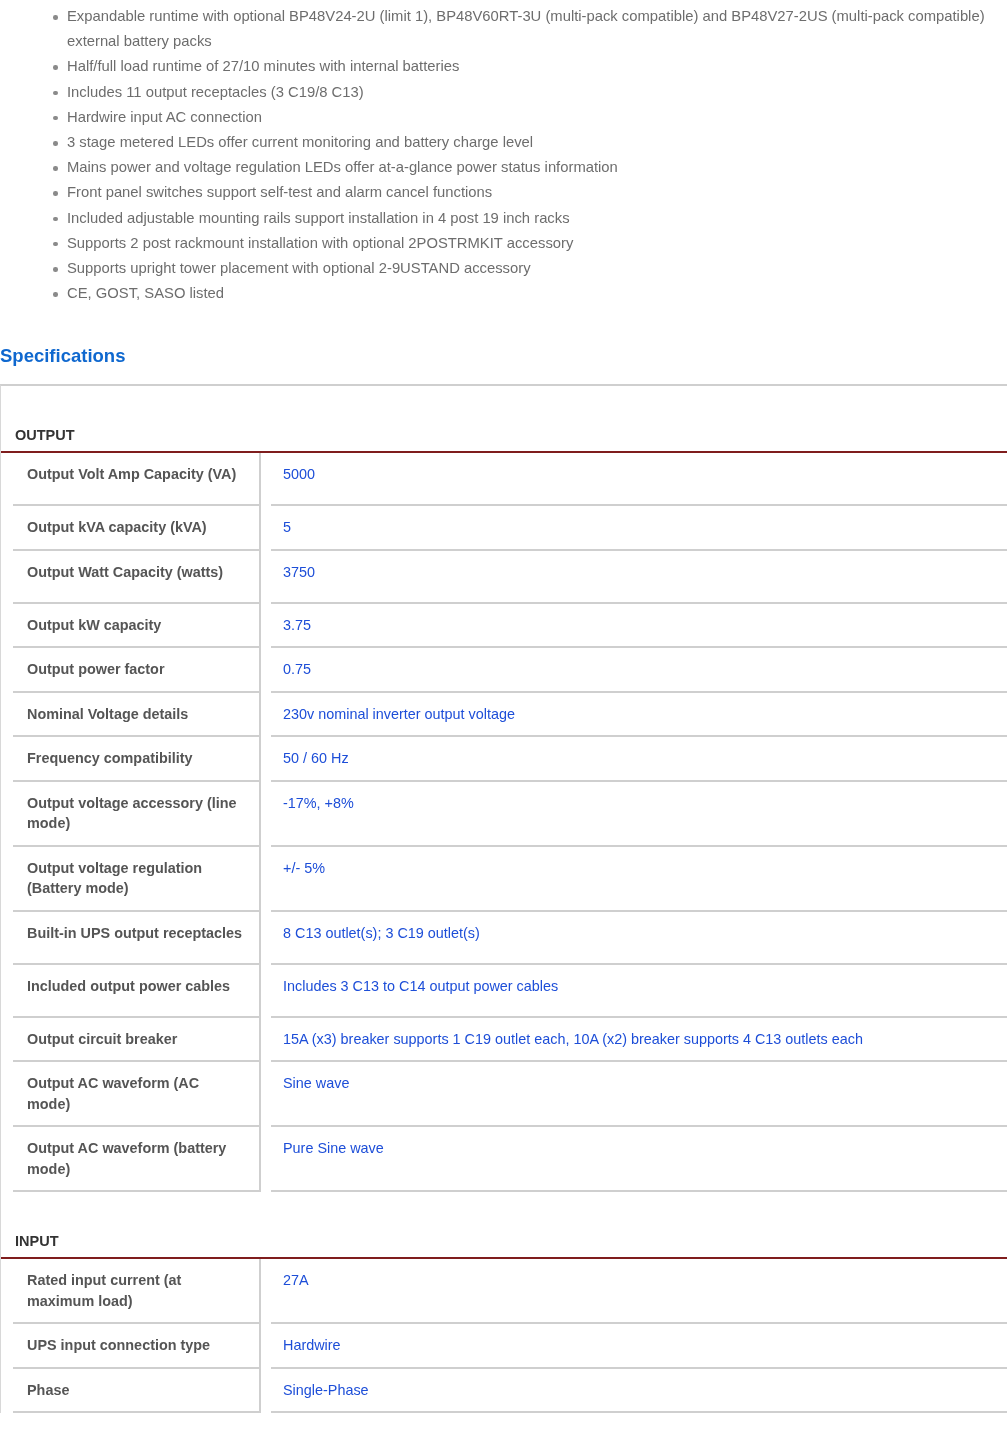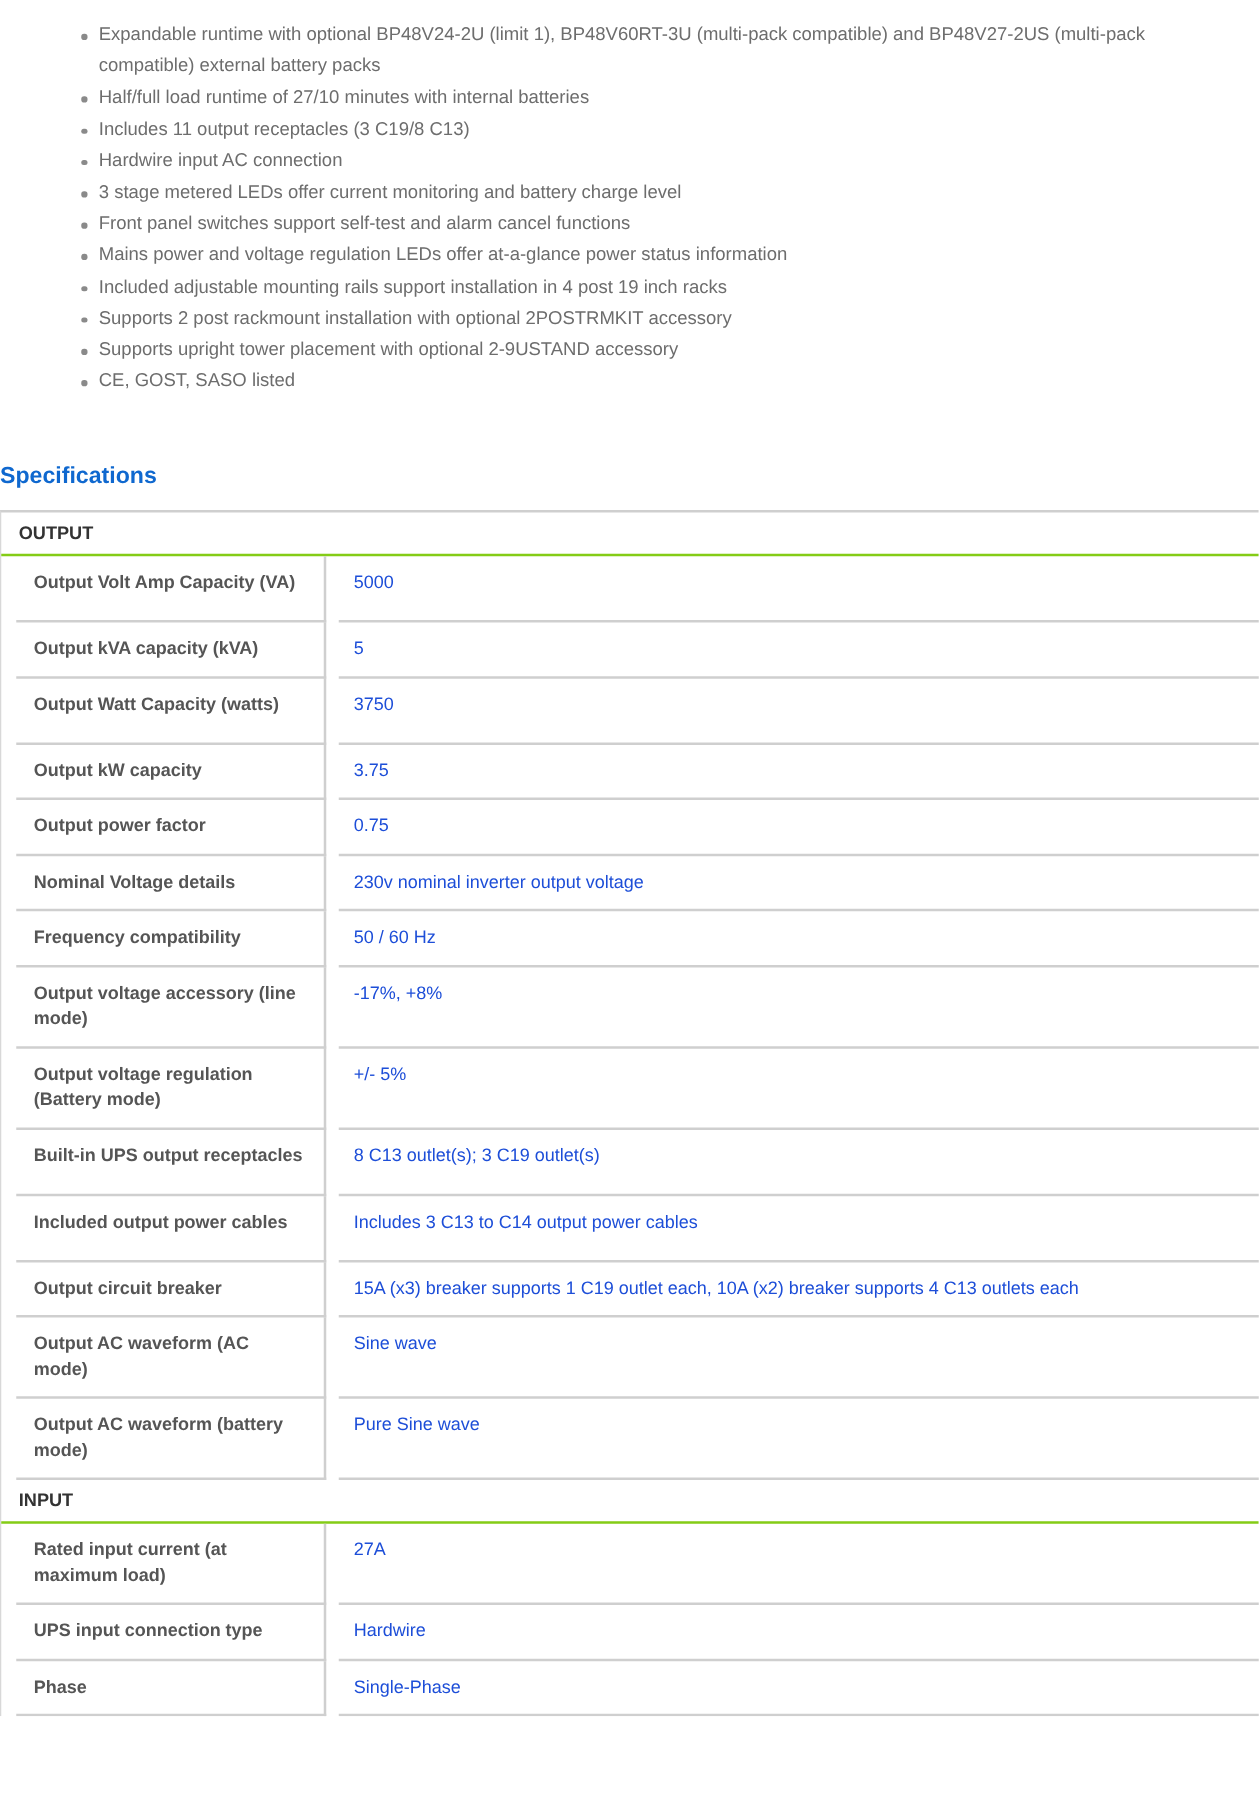--- a/index.html
+++ b/index.html
@@ -11,21 +11,21 @@
   body {
     width: 1007px;
     font-family: "Liberation Sans", sans-serif;
     -webkit-font-smoothing: antialiased;
   }
 
   
   .feature-list {
     list-style: none;
     margin: 0;
-    padding: 16px;
+    padding: 4px;
   }
   .feature-item {
     position: relative;
     color: #6d6d6d;
     font-size: 14.8px;
     line-height: 25.2px;
     padding-left: 63px;
     padding-right: 0;
   }
   .feature-item .bullet {
@@ -53,22 +53,23 @@
     width: 1007px;
     margin-top: 17px;
     border-top: 2px solid #cfcfcf;
     border-left: 1px solid #d8d8d8;
     display: table;
     table-layout: fixed;
   }
   .spec-section-row {
     display: block;
     width: 100%;
-    border-bottom: 2px solid #84cc16;
+    border-bottom: 2px solid #7f1d1d;
     padding: 7px 0 6px 14px;
+    margin-top: 32px;
   }
   .spec-section-row .section-title {
     font-size: 14.5px;
     font-weight: bold;
     color: #333333;
     line-height: 20px;
   }
 
   .spec-row {
     display: flex;
@@ -103,22 +104,22 @@
 </style>
 </head>
 <body>
 
 <ul class="feature-list" id="feature-list">
     <li class="feature-item"><span class="bullet"></span><span>Expandable runtime with optional BP48V24-2U (limit 1), BP48V60RT-3U (multi-pack compatible) and BP48V27-2US (multi-pack compatible) external battery packs</span></li>
     <li class="feature-item"><span class="bullet"></span><span>Half/full load runtime of 27/10 minutes with internal batteries</span></li>
     <li class="feature-item"><span class="bullet"></span><span>Includes 11 output receptacles (3 C19/8 C13)</span></li>
     <li class="feature-item"><span class="bullet"></span><span>Hardwire input AC connection</span></li>
     <li class="feature-item"><span class="bullet"></span><span>3 stage metered LEDs offer current monitoring and battery charge level</span></li>
+    <li class="feature-item"><span class="bullet"></span><span>Mains power and voltage regulation LEDs offer at-a-glance power status information</span></li>
     <li class="feature-item"><span class="bullet"></span><span>Front panel switches support self-test and alarm cancel functions</span></li>
-    <li class="feature-item"><span class="bullet"></span><span>Mains power and voltage regulation LEDs offer at-a-glance power status information</span></li>
     <li class="feature-item"><span class="bullet"></span><span>Included adjustable mounting rails support installation in 4 post 19 inch racks</span></li>
     <li class="feature-item"><span class="bullet"></span><span>Supports 2 post rackmount installation with optional 2POSTRMKIT accessory</span></li>
     <li class="feature-item"><span class="bullet"></span><span>Supports upright tower placement with optional 2-9USTAND accessory</span></li>
     <li class="feature-item"><span class="bullet"></span><span>CE, GOST, SASO listed</span></li>
   </ul>
 
 <h2 class="spec-heading">Specifications</h2>
 
 <div class="spec-table" id="spec-table">
     <div class="spec-section-row"><span class="section-title">OUTPUT</span></div>

